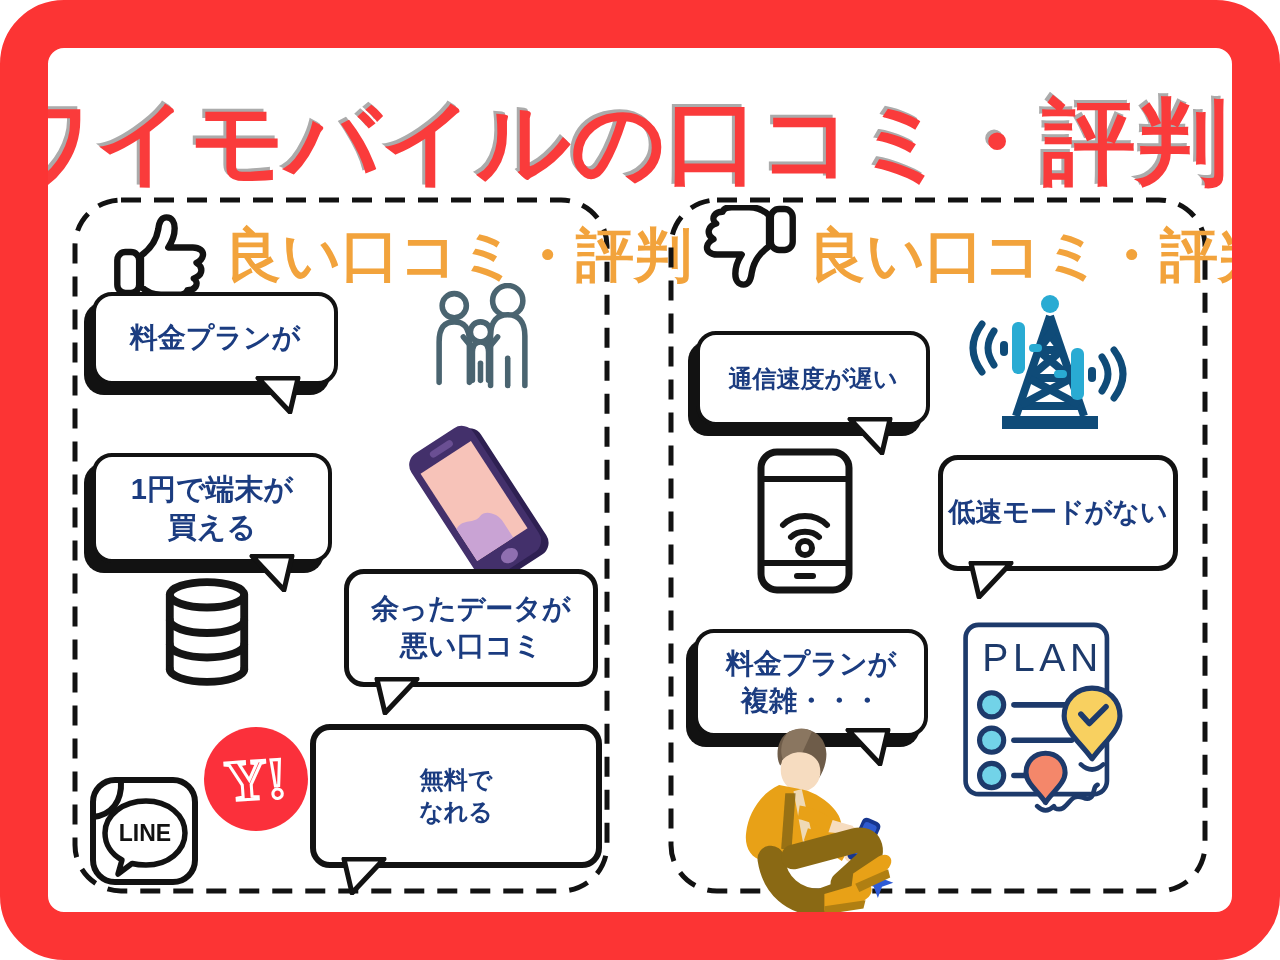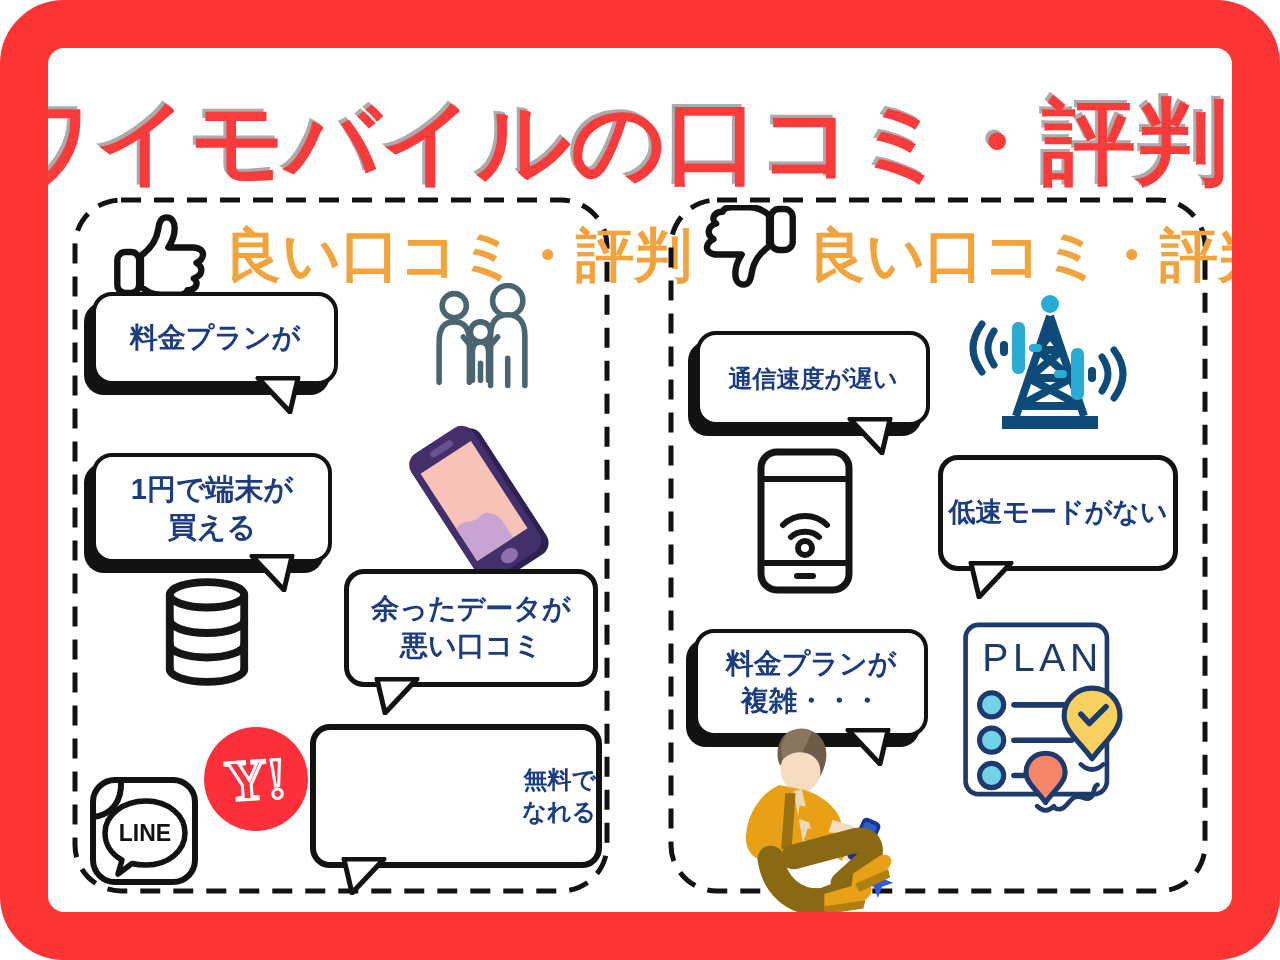--- a/index.html
+++ b/index.html
@@ -33,21 +33,21 @@
   .icon { position:absolute; }
   
   .bubble {
     position:absolute; background:#fff; border:4px solid #121212;
     border-radius:20px; display:flex; flex-direction:column;
     align-items:center; justify-content:center; text-align:center;
     color:var(--bubble-navy,#1B3C80); font-weight:700; line-height:1.32;
     z-index:1;
   }
   .bubble.shadow { box-shadow:-8px 10px 0 #121212; }
-  .bubble.thick  { border-width:6px;align-items:flex-end; }
+  .bubble.thick  { border-width:6px; }
   .bubble .tail { position:absolute; bottom:-33px; width:52px; height:38px; }
   .bubble .tail.t-right { right:32px; }
   .bubble .tail.t-left  { left:24px; }
   .yahoo-circle {
     position:absolute; border-radius:50%;
     background:var(--yahoo-red,#FB303B);
     display:flex; align-items:center; justify-content:center;
   }
   .yahoo-circle span {
     font-family:"Liberation Serif","DejaVu Serif",serif;

